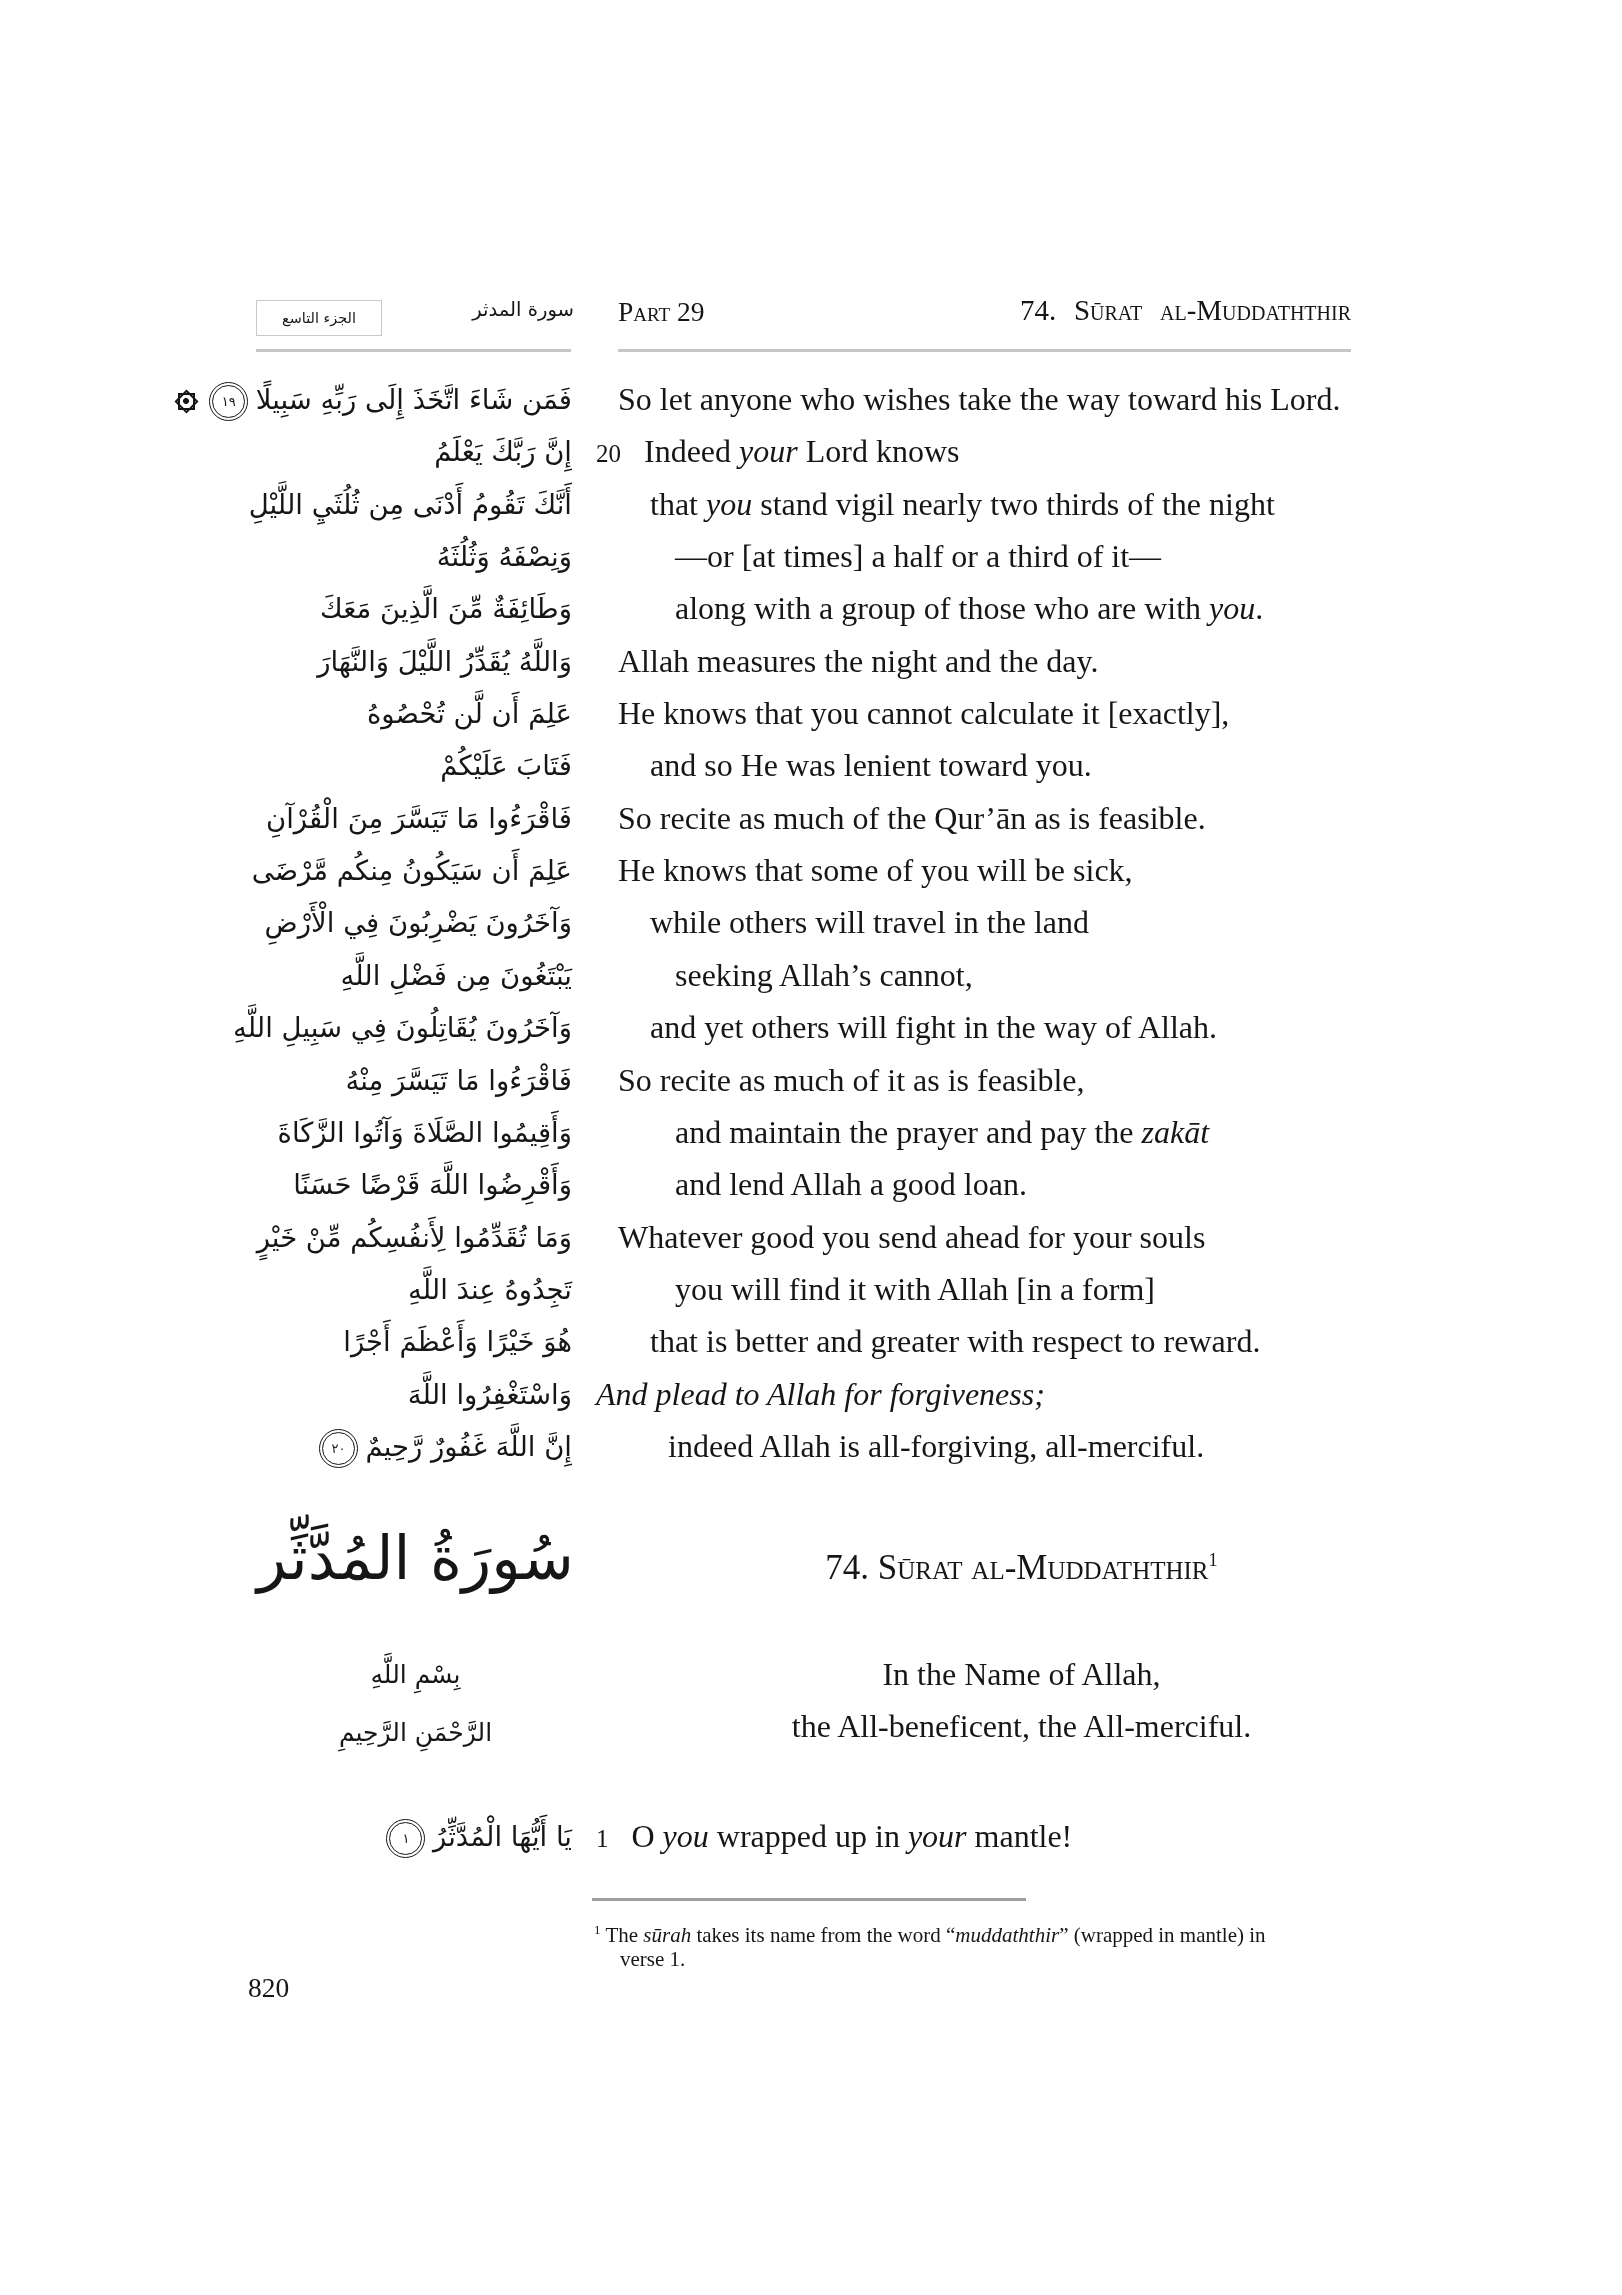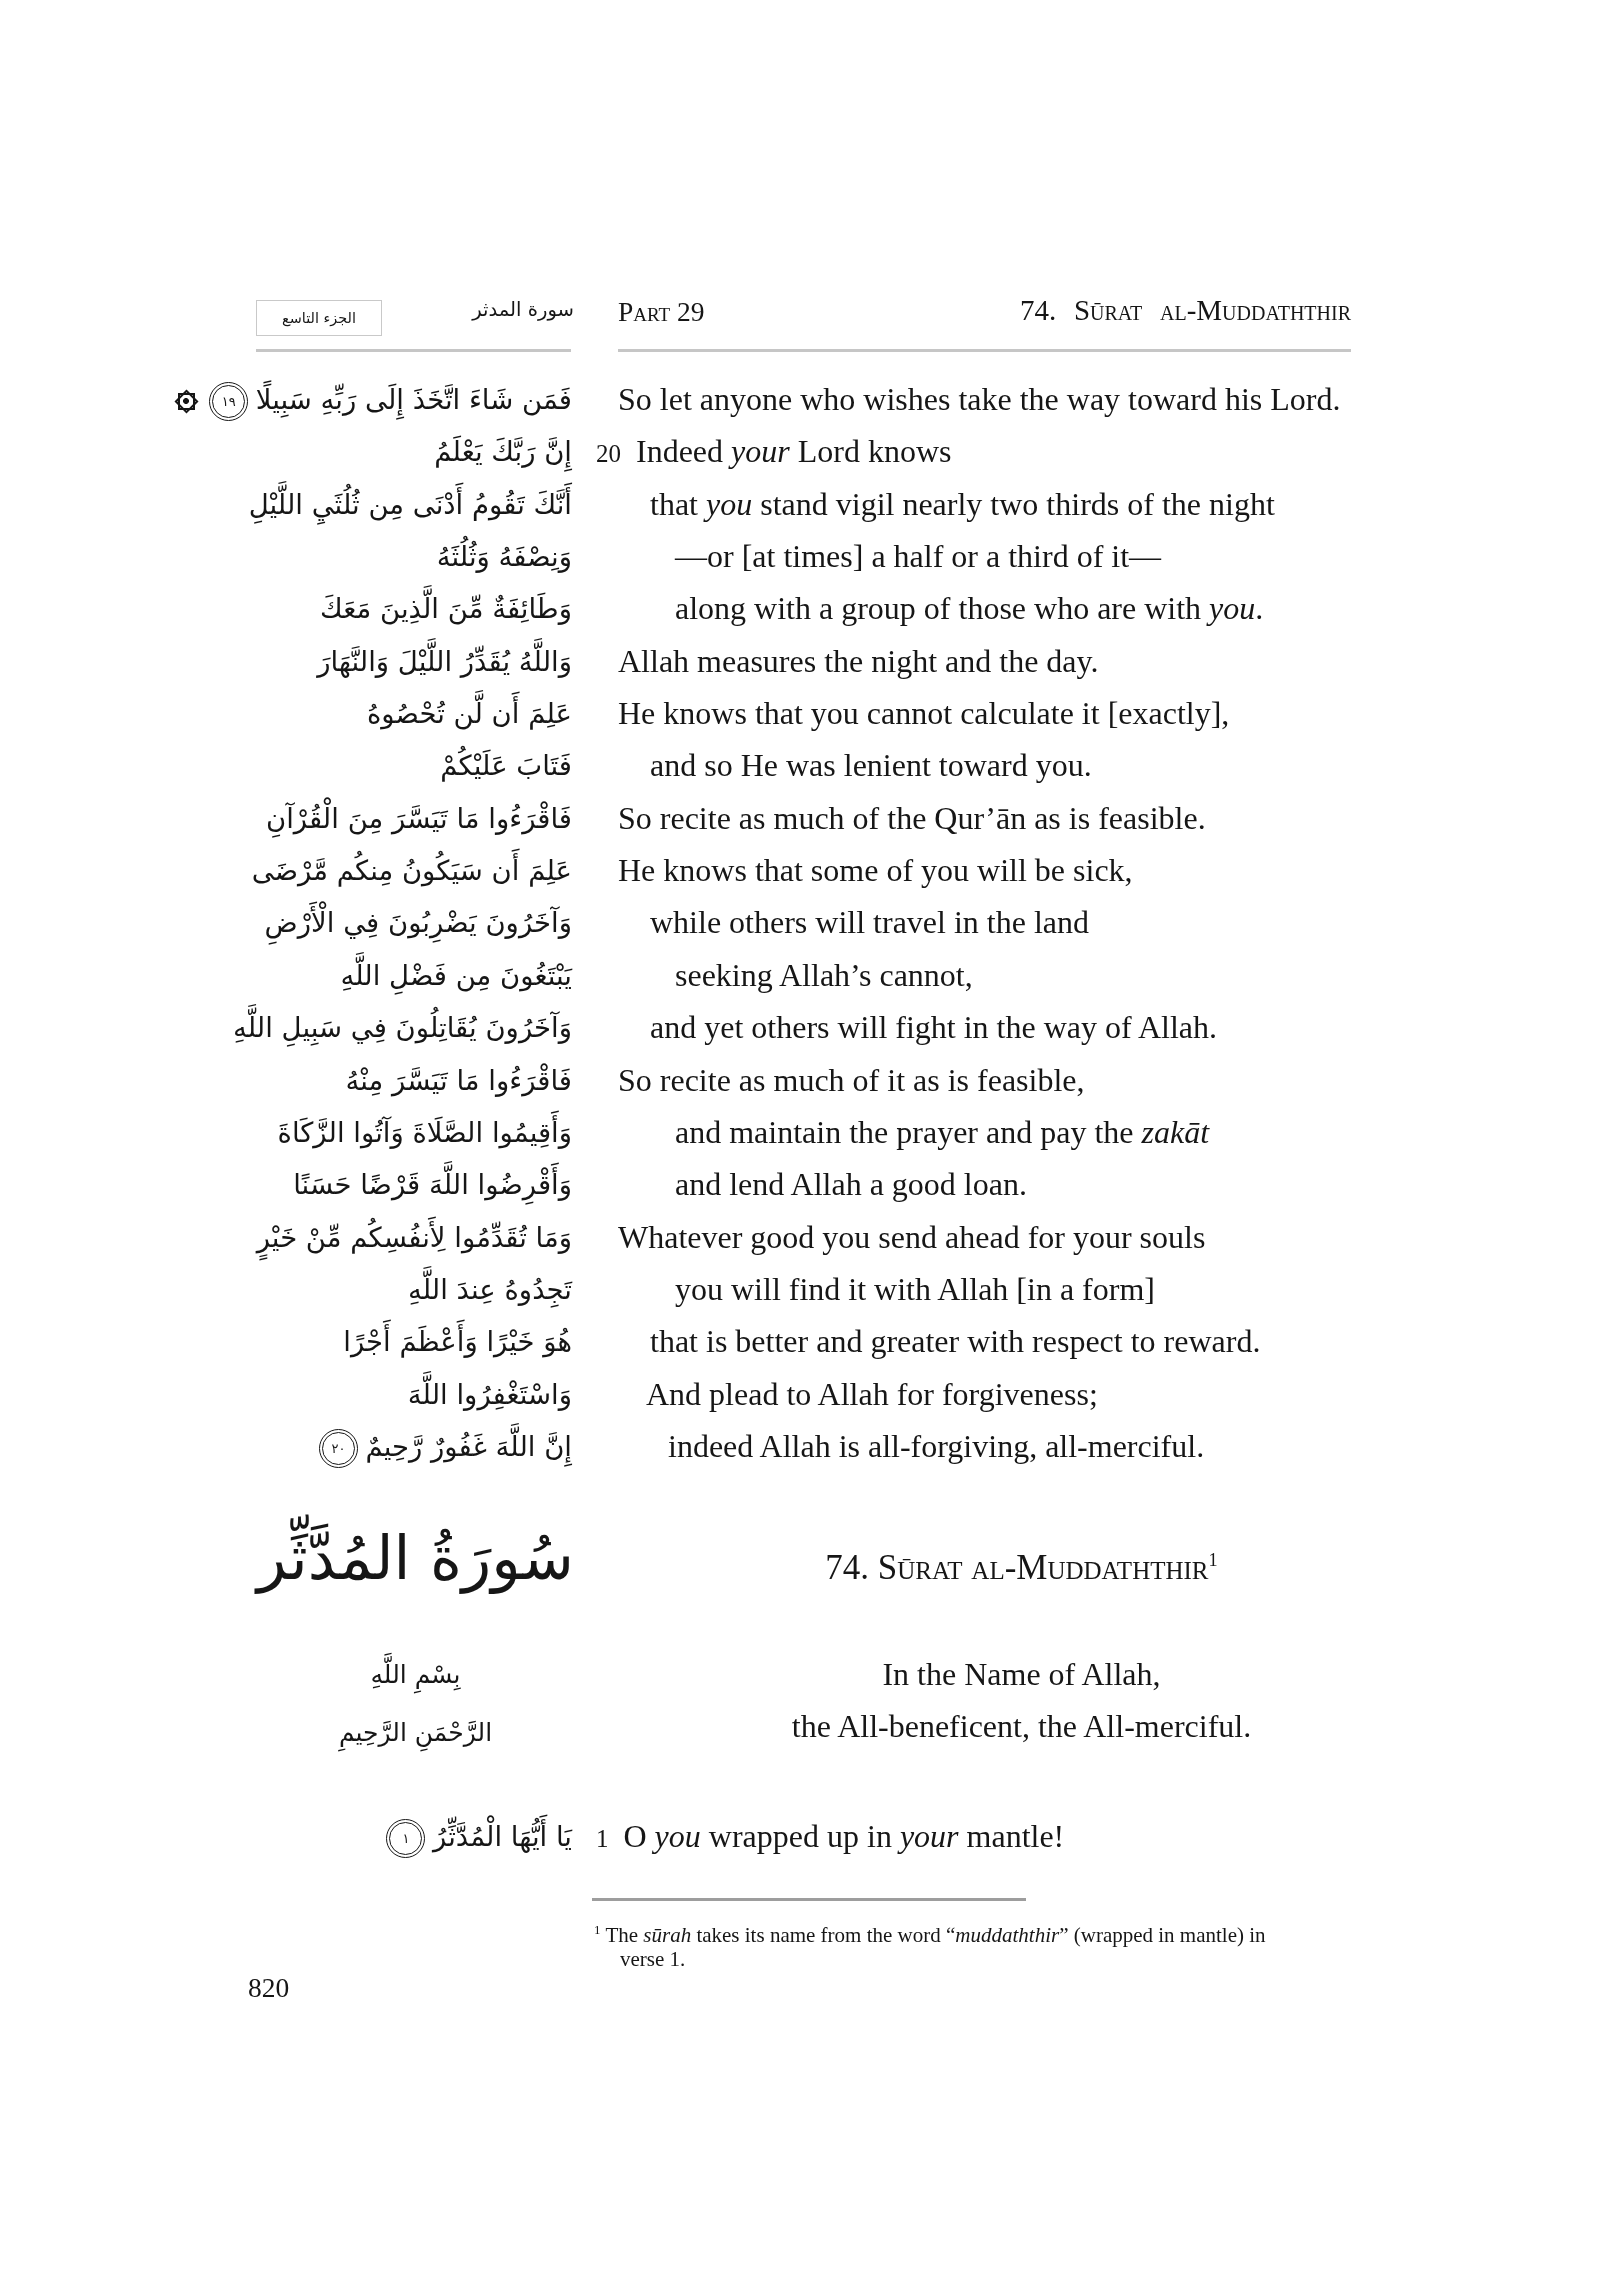--- a/index.html
+++ b/index.html
@@ -3,21 +3,21 @@
 <meta charset="utf-8">
 <style>
   html,body{margin:0;padding:0;background:#e8e8e8;}
   .page{position:relative;width:1622px;height:2295px;background:#ffffff;color:#161616;overflow:hidden;}
   .en{font-family:"Liberation Serif","DejaVu Serif",serif;}
   .ar{font-family:"DejaVu Sans",sans-serif;}
   .line{position:absolute;height:52px;line-height:52px;white-space:nowrap;font-size:32px;}
   .arline{right:1050px;font-size:27.5px;text-align:right;}
   .sc{font-variant:small-caps;}
   .it{font-style:italic;}
-  .vnum{font-size:25px;margin-right:15px;}
+  .vnum{font-size:25px;margin-right:23px;}
   .vcircle{display:inline-flex;align-items:center;justify-content:center;vertical-align:middle;
            width:31px;height:31px;border:1.3px solid #161616;border-radius:50%;
            outline:1.3px solid #161616;outline-offset:2px;
            font-size:13px;line-height:1;margin:0 10.5px;background:#fff;}
   .hizb{position:relative;display:inline-block;vertical-align:middle;width:23.6px;height:23.6px;margin:0 3.9px;
         background:radial-gradient(circle at center,#161616 2.6px,transparent 3.3px);}
   .hizb::before,.hizb::after{content:"";position:absolute;inset:3.3px;border:2px solid #161616;}
   .hizb::after{transform:rotate(45deg);}
   .hdr-part{position:absolute;left:618px;top:296px;font-size:27.5px;}
   .hdr-title{position:absolute;right:271px;top:294px;font-size:29px;word-spacing:10.5px;}
@@ -94,21 +94,21 @@
       <div class="line en" style="top: 1106px; left: 675px;"><span>and maintain the prayer and pay the </span><span class="it">zakāt</span></div>
       <div class="line ar arline" dir="rtl" style="top: 1106px;"><span>وَأَقِيمُوا الصَّلَاةَ وَآتُوا الزَّكَاةَ</span></div>
       <div class="line en" style="top: 1158px; left: 675px;"><span>and lend Allah a good loan.</span></div>
       <div class="line ar arline" dir="rtl" style="top: 1158px;"><span>وَأَقْرِضُوا اللَّهَ قَرْضًا حَسَنًا</span></div>
       <div class="line en" style="top: 1211px; left: 618px;"><span>Whatever good you send ahead for your souls</span></div>
       <div class="line ar arline" dir="rtl" style="top: 1211px;"><span>وَمَا تُقَدِّمُوا لِأَنفُسِكُم مِّنْ خَيْرٍ</span></div>
       <div class="line en" style="top: 1263px; left: 675px;"><span>you will find it with Allah [in a form]</span></div>
       <div class="line ar arline" dir="rtl" style="top: 1263px;"><span>تَجِدُوهُ عِندَ اللَّهِ</span></div>
       <div class="line en" style="top: 1315px; left: 650px;"><span>that is better and greater with respect to reward.</span></div>
       <div class="line ar arline" dir="rtl" style="top: 1315px;"><span>هُوَ خَيْرًا وَأَعْظَمَ أَجْرًا</span></div>
-      <div class="line en" style="top: 1368px; left: 646px;"><span>And plead to Allah for forgiveness;</span></div>
+      <div class="line en" style="top: 1368px; left: 596px; font-style: italic;"><span>And plead to Allah for forgiveness;</span></div>
       <div class="line ar arline" dir="rtl" style="top: 1368px;"><span>وَاسْتَغْفِرُوا اللَّهَ</span></div>
       <div class="line en" style="top: 1420px; left: 650px; margin-left: 18px;"><span>indeed Allah is all-forgiving, all-merciful.</span></div>
       <div class="line ar arline" dir="rtl" style="top: 1420px;"><span>إِنَّ اللَّهَ غَفُورٌ رَّحِيمٌ</span><span class="vcircle">٢٠</span></div>
     </div>
 
   <div>
     <div class="callig-zone">
       <div class="callig ar" dir="rtl">سُورَةُ المُدَّثِّر</div>
     </div>
     <div class="sec-en sec-title en">

